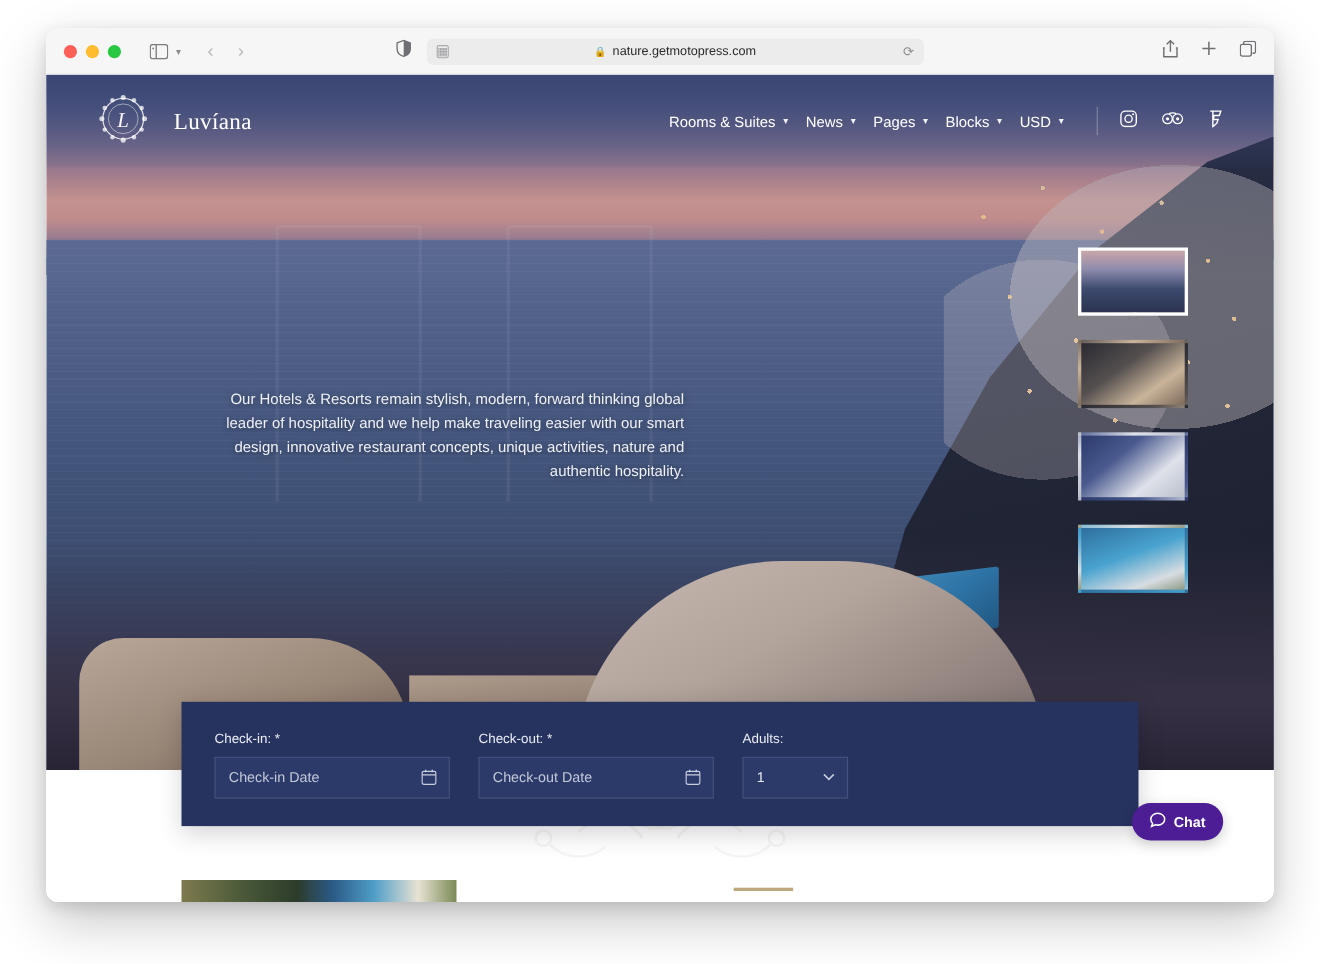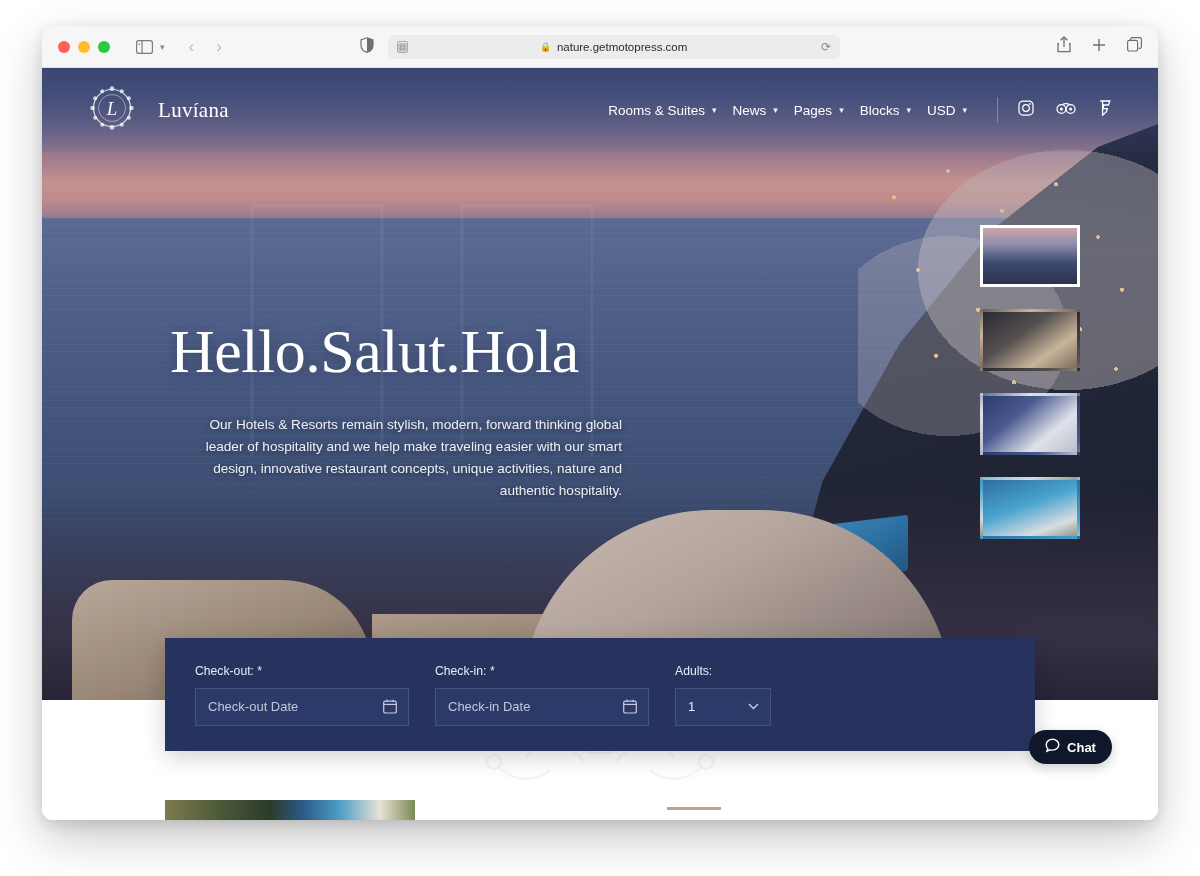--- a/index.html
+++ b/index.html
@@ -228,21 +228,21 @@
     background:linear-gradient(90deg,#7e7a4e 0%,#4a5a38 22%,#2d3b2a 42%,#2a5a86 55%,#4f9ec7 70%,#e8e2d4 86%,#7a8a55 100%);
   }
   .gold-rule{
     position:absolute; left:625px; bottom:10px; width:54px; height:3px; background:#bda濃;
   }
   .gold-rule{ background:#bda87e; }
 
   
   .chat{
     position:absolute; right:46px; bottom:56px; width:83px; height:34px;
-    background:#0f172a; border-radius:20px; display:flex; align-items:center;
+    background:#4c1d95; border-radius:20px; display:flex; align-items:center;
     justify-content:center; gap:7px; color:#fff; font-size:13px; font-weight:bold;
     cursor:pointer; z-index:30; box-shadow:0 4px 12px rgba(0,0,0,.2);
   }
 </style>
 </head>
 <body>
 
 <div class="stage">
   <div class="window">
 
@@ -400,21 +400,20 @@
             <span>
               <svg width="14" height="16" viewBox="0 0 14 16" fill="none" stroke="#fff" stroke-width="1.3">
                 <path d="M2.2 1h9.6l-1.3 4H5.6l-.5 3.6h4.3L8.2 12 4.6 15.2V1"></path>
               </svg>
             </span>
           </div>
         </div>
       </div>
 
       <div class="hero-content">
-        <div class="hero-title">Hello.Salut.Hola</div>
         <div class="hero-sub">Our Hotels &amp; Resorts remain stylish, modern, forward thinking global leader of hospitality and we help make traveling easier with our smart design, innovative restaurant concepts, unique activities, nature and authentic hospitality.</div>
       </div>
 
       <div class="thumbs">
         <div class="thumb t1 active"></div>
         <div class="thumb t2"></div>
         <div class="thumb t3"></div>
         <div class="thumb t4"></div>
       </div>
 
@@ -435,58 +434,58 @@
             <circle cx="64" cy="68" r="7"></circle>
               <circle cx="276" cy="68" r="7"></circle>
           </svg>
         </div>
         <div class="strip"></div>
         <div class="gold-rule"></div>
       </div>
 
       <div class="booking">
         <div class="bk-fields">
+
+          <div class="field">
+            <div class="f-label">
+              <span>Check-in:</span>
+              <span class="req">*</span>
+            </div>
+            <div class="f-input f-date">
+              <span>Check-in Date</span>
+              <span class="f-ic">
+                <svg width="14" height="15" viewBox="0 0 14 15" fill="none" stroke="#c8cedd" stroke-width="1.2">
+                  <rect x="0.7" y="2.2" width="12.6" height="11.8" rx="1.6"></rect>
+                  <line x1="0.7" y1="5.4" x2="13.3" y2="5.4"></line>
+                  <line x1="4" y1="0.7" x2="4" y2="3"></line>
+                    <line x1="10" y1="0.7" x2="10" y2="3"></line>
+                </svg>
+              </span>
+            </div>
+          </div>
 
           <div class="field">
             <div class="f-label">
               <span>Check-out:</span>
               <span class="req">*</span>
             </div>
             <div class="f-input f-date">
               <span>Check-out Date</span>
               <span class="f-ic">
                 <svg width="14" height="15" viewBox="0 0 14 15" fill="none" stroke="#c8cedd" stroke-width="1.2">
                   <rect x="0.7" y="2.2" width="12.6" height="11.8" rx="1.6"></rect>
                   <line x1="0.7" y1="5.4" x2="13.3" y2="5.4"></line>
                   <line x1="4" y1="0.7" x2="4" y2="3"></line>
                     <line x1="10" y1="0.7" x2="10" y2="3"></line>
                 </svg>
               </span>
             </div>
           </div>
 
           <div class="field">
-            <div class="f-label">
-              <span>Check-in:</span>
-              <span class="req">*</span>
-            </div>
-            <div class="f-input f-date">
-              <span>Check-in Date</span>
-              <span class="f-ic">
-                <svg width="14" height="15" viewBox="0 0 14 15" fill="none" stroke="#c8cedd" stroke-width="1.2">
-                  <rect x="0.7" y="2.2" width="12.6" height="11.8" rx="1.6"></rect>
-                  <line x1="0.7" y1="5.4" x2="13.3" y2="5.4"></line>
-                  <line x1="4" y1="0.7" x2="4" y2="3"></line>
-                    <line x1="10" y1="0.7" x2="10" y2="3"></line>
-                </svg>
-              </span>
-            </div>
-          </div>
-
-          <div class="field">
             <div class="f-label">Adults:</div>
             <div class="f-input f-sel">
               <span>1</span>
               <span class="f-ic">
                 <svg width="11" height="7" viewBox="0 0 11 7" fill="none" stroke="#c8cedd" stroke-width="1.4">
                     <path d="M1 1l4.5 4.5L10 1"></path>
                   </svg>
               </span>
             </div>
           </div>

